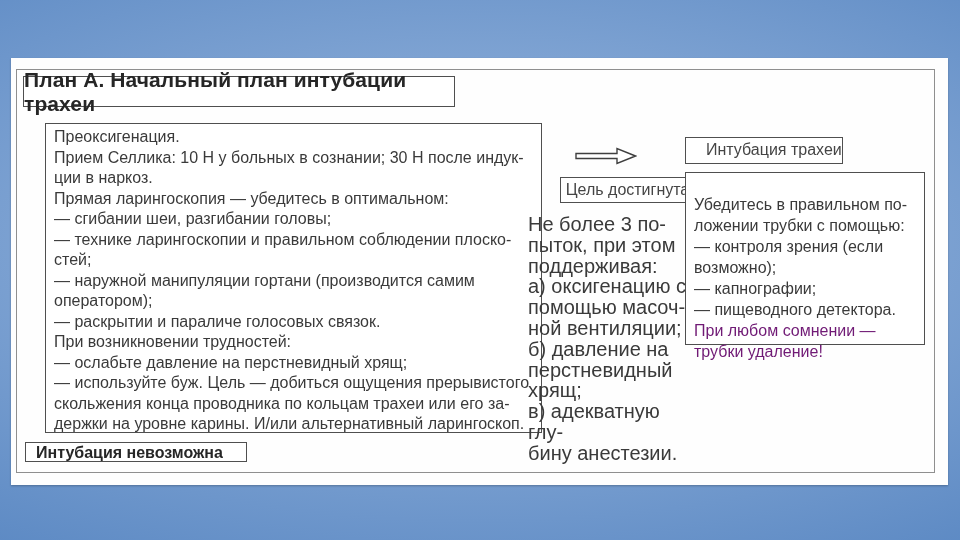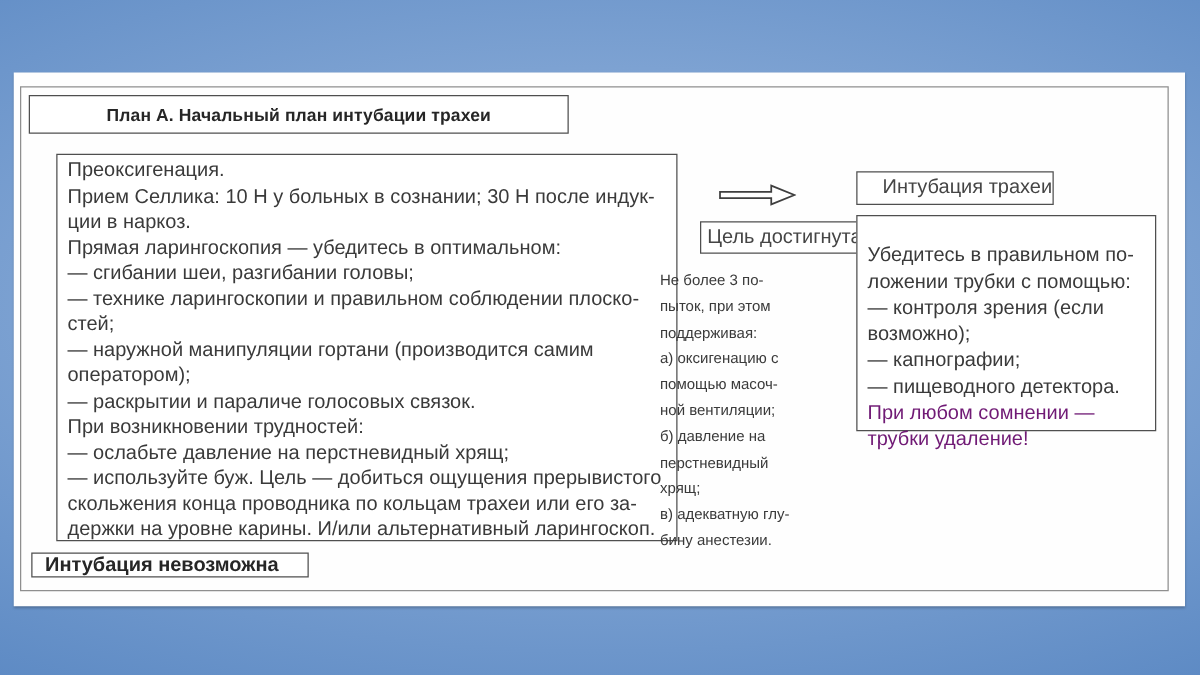--- a/index.html
+++ b/index.html
@@ -34,21 +34,21 @@
     background: #fff;
     color: #3a3a3a;
     font-size: 16px;
     box-sizing: border-box;
   }
   .title-box {
     left: 12px; top: 18px;
     width: 432px; height: 31px;
     font-weight: bold;
     color: #262626;
-    font-size: 14px;
+    font-size: 21px;
     display: flex; align-items: center; justify-content: center;
     letter-spacing: 0.1px;
   }
   .main-box {
     left: 14px; top: 65px;
     width: 497px; height: 310px;
     padding: 3px 8px;
     line-height: 20.5px;
     margin-left: 20px;
   }
@@ -64,21 +64,21 @@
     width: 135px; height: 26px;
     display: flex; align-items: center; justify-content: center;
     color: #454545;
     margin-left: 28px;
   }
   .attempts-text {
     position: absolute;
     left: 517px; top: 156px;
     width: 158px;
     color: #3a3a3a;
-    font-size: 12px;
+    font-size: 20px;
     line-height: 20.8px;
   }
   .intub-box {
     left: 674px; top: 79px;
     width: 158px; height: 27px;
     padding: 3px 0 0 20px;
     color: #454545;
   }
   .confirm-box {
     left: 674px; top: 114px;

